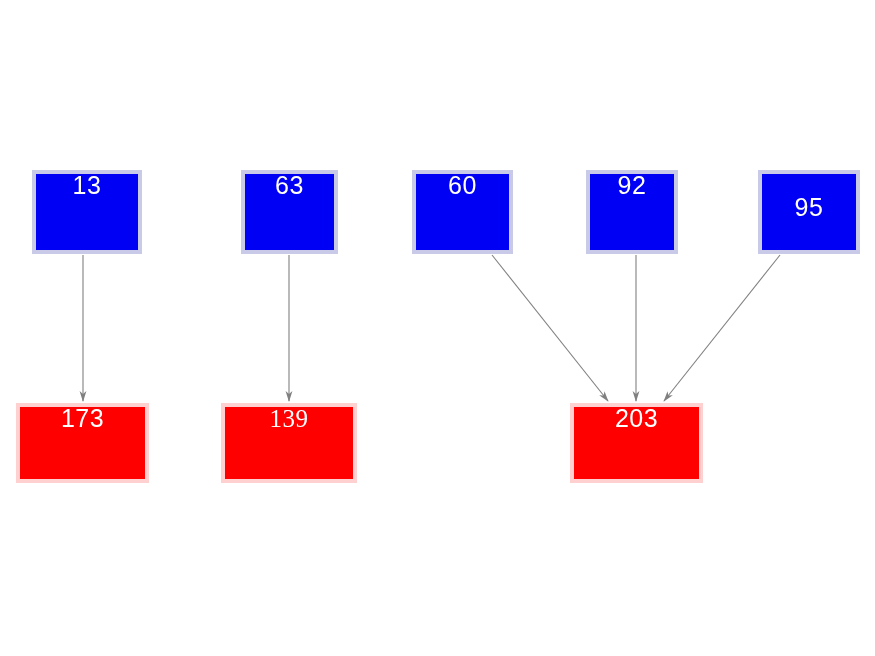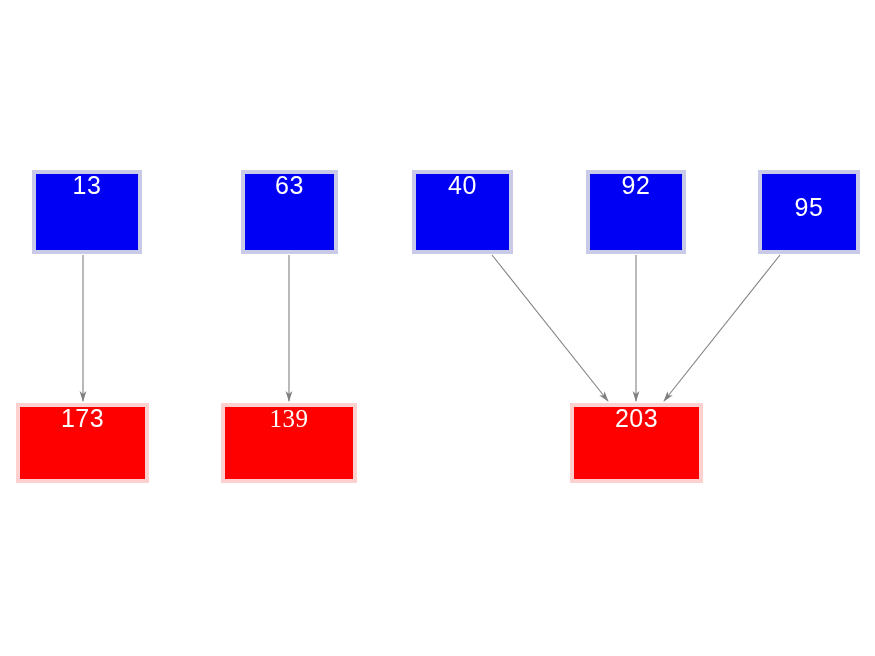--- a/index.html
+++ b/index.html
@@ -73,23 +73,23 @@
   </svg>
 
   <div id="nodes">
       <div class="node source" style="left: 32px; top: 170px; width: 110px; height: 84px; background: rgb(0, 0, 245);">
         <span class="node-label" style="color: rgb(255, 255, 255);">13</span>
       </div>
       <div class="node source" style="left: 241px; top: 170px; width: 97px; height: 84px; background: rgb(0, 0, 245);">
         <span class="node-label" style="color: #ffffff;">63</span>
       </div>
       <div class="node source" style="left: 412px; top: 170px; width: 101px; height: 84px; background: rgb(0, 0, 245);">
-        <span class="node-label" style="color: rgb(255, 255, 255);">40</span>
+        <span class="node-label" style="color: rgb(255, 255, 255);">60</span>
       </div>
-      <div class="node source" style="left: 586px; top: 170px; width: 100px; height: 84px; background: rgb(0, 0, 245);">
+      <div class="node source" style="left: 586px; top: 170px; width: 92px; height: 84px; background: rgb(0, 0, 245);">
         <span class="node-label" style="color: rgb(255, 255, 255);">92</span>
       </div>
       <div class="node source" style="left: 758px; top: 170px; width: 102px; height: 84px; background: rgb(0, 0, 245);">
         <span class="node-label" style="color: #ffffff; margin-top: 22px;">95</span>
       </div>
       <div class="node target" style="left: 16px; top: 403px; width: 133px; height: 80px; background: rgb(254, 0, 0);">
         <span class="node-label" style="color: rgb(255, 255, 255);">173</span>
       </div>
       <div class="node target" style="left: 221px; top: 403px; width: 136px; height: 80px; background: rgb(254, 0, 0);">
         <span class="node-label" style="color: rgb(255, 255, 255); font-family: Liberation Serif, serif;">139</span>

